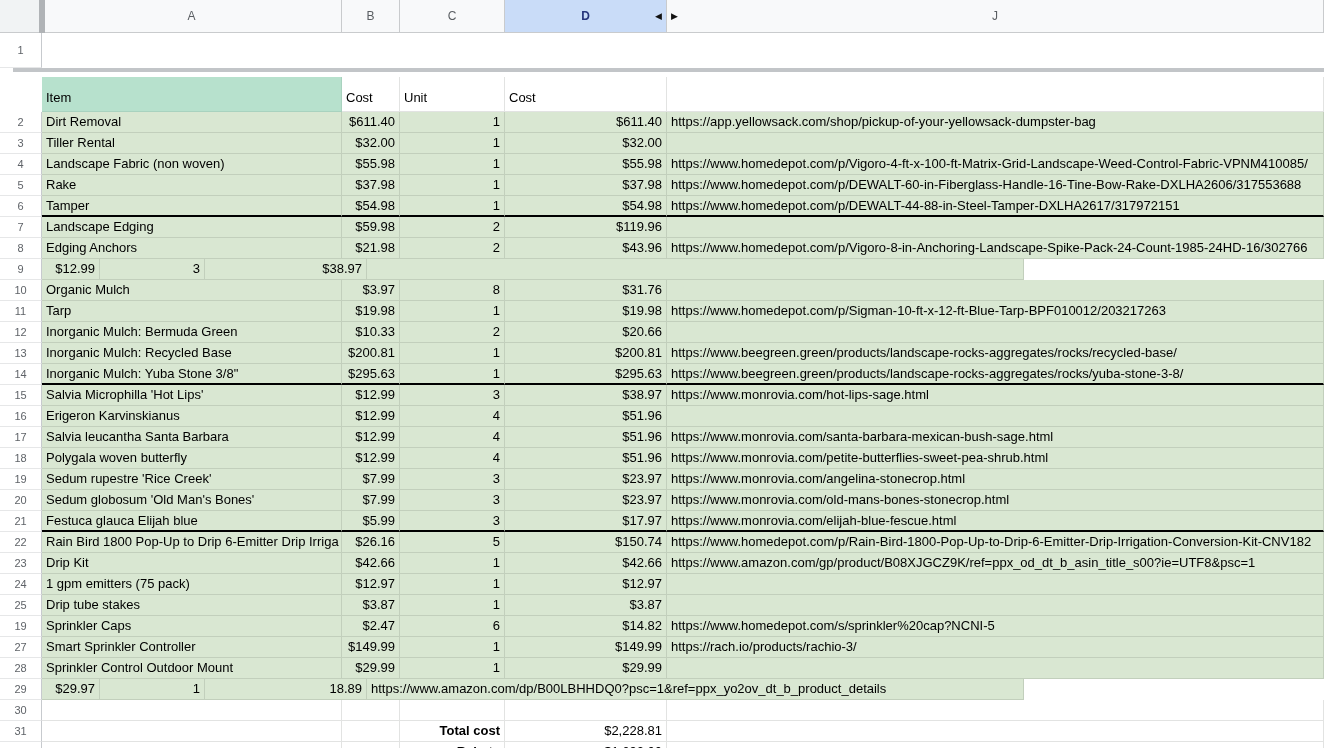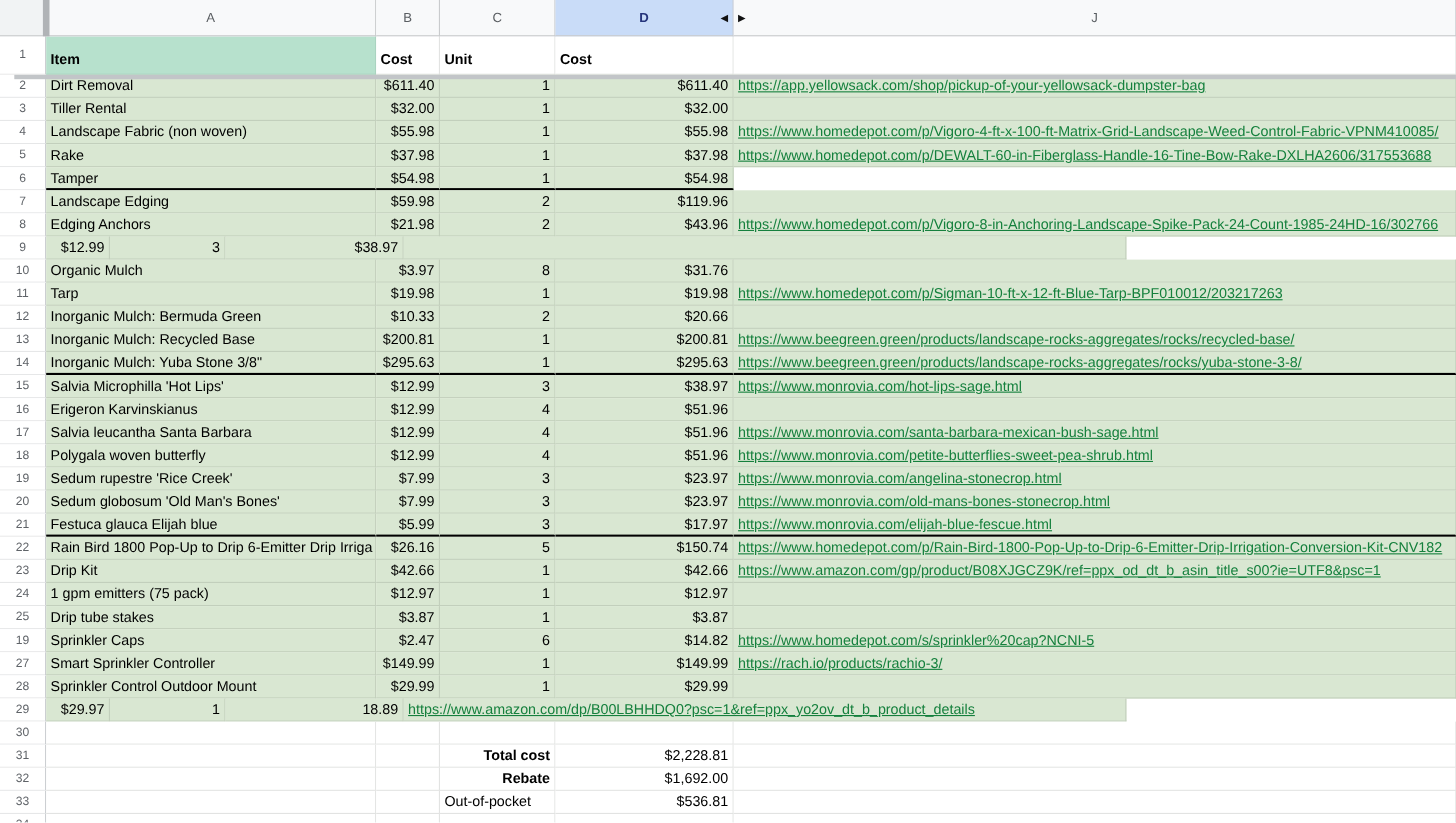--- a/index.html
+++ b/index.html
@@ -33,25 +33,25 @@
   .cell.g{background:#d9e7d2;border-right-color:#c2cfbc;border-bottom-color:#c2cfbc;}
   .cell.thick{border-bottom:2px solid #000;}
   .cell.right{text-align:right;}
   .cell.bold{font-weight:bold;text-align:right;}
   .gut{
     flex:none;box-sizing:border-box;width:42px;background:#fff;
     border-right:1px solid #c7cace;border-bottom:1px solid #e6e7e8;
     font-size:11px;color:#5f6368;text-align:center;line-height:20px;overflow:hidden;
   }
   .r1 .cell,.r1 .gut{height:35px;}
-  .r1 .cell{display:flex;align-items:flex-end;padding-bottom:3px;font-weight:bold;}
+  .r1 .cell{display:flex;align-items:flex-end;padding-bottom:3px;font-weight:normal;margin-top:44px;}
   .r1 .gut{line-height:35px;}
   .a1{background:#b7e1cd !important;border-right-color:#a9d2bf;border-bottom-color:#a9d2bf;}
   .dr .cell,.dr .gut{height:21px;}
-  .link{color:#15803d;text-decoration:underline;cursor:pointer;}
+  .link{color:#000000;cursor:pointer;}
   .freeze-row-handle{position:absolute;left:13px;top:68px;width:1311px;height:4px;background:#c2c5c8;z-index:5;}
   .sliver{height:8px !important;overflow:hidden;border-bottom:none !important;}.w300{width:300px}.w58{width:58px}.w105{width:105px}.w162{width:162px}.w657{width:657px}
 </style>
 </head>
 <body>
 
 <div class="sheet">
 
   <div class="hrow">
     <div class="corner">
@@ -117,20 +117,21 @@
         <div class="cell right w105 g">1</div>
         <div class="cell right w162 g">$37.98</div>
         <div class="cell w657 g"><a class="link">https://www.homedepot.com/p/DEWALT-60-in-Fiberglass-Handle-16-Tine-Bow-Rake-DXLHA2606/317553688</a></div>
       </div>
       <div class="row dr">
         <div class="gut">6</div>
         <div class="cell w300 g thick">Tamper</div>
         <div class="cell right w58 g thick">$54.98</div>
         <div class="cell right w105 g thick">1</div>
         <div class="cell right w162 g thick">$54.98</div>
+        <div class="cell w657 g thick"><a class="link">https://www.homedepot.com/p/DEWALT-44-88-in-Steel-Tamper-DXLHA2617/317972151</a></div>
       </div>
       <div class="row dr">
         <div class="gut">7</div>
         <div class="cell w300 g">Landscape Edging</div>
         <div class="cell right w58 g">$59.98</div>
         <div class="cell right w105 g">2</div>
         <div class="cell right w162 g">$119.96</div>
         <div class="cell w657 g"></div>
       </div>
       <div class="row dr">

